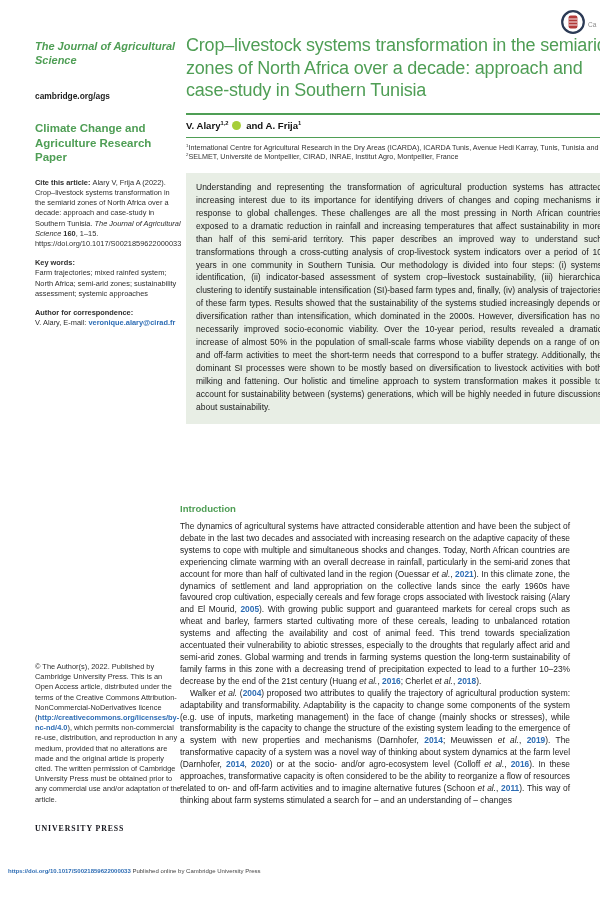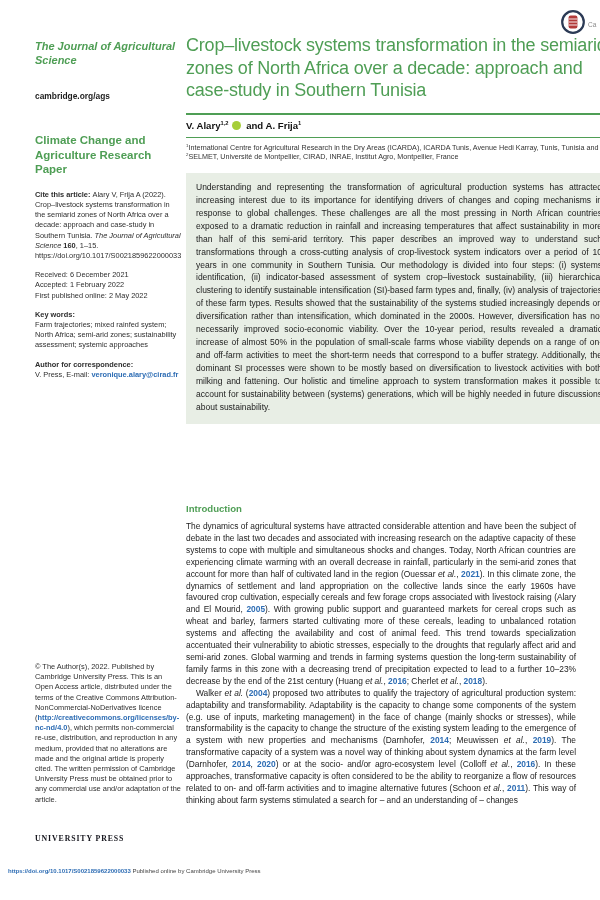--- a/index.html
+++ b/index.html
@@ -16,45 +16,45 @@
 
   
   .crest{position:absolute;left:560px;top:9px;display:flex;align-items:center;gap:2px;}
   .crest-text{font-size:6.5px;color:#8a8a8a;white-space:nowrap;}
 
   
   .sidebar{position:absolute;left:35px;top:40px;width:146px;height:840px;
     font-size:7.4px;line-height:10.2px;color:#2e2e2e;}
   .journal-name{font-style:italic;font-weight:bold;font-size:11px;line-height:13.5px;color:var(--accent,#4f9e55);}
   .journal-url{margin-top:24px;font-weight:bold;font-size:8.4px;color:#1d1d1d;}
-  .section-heading{margin-top:32px;font-size:11.5px;line-height:14.5px;font-weight:bold;color:var(--accent,#4f9e55);}
+  .section-heading{margin-top:20px;font-size:11.5px;line-height:14.5px;font-weight:bold;color:var(--accent,#4f9e55);}
   .cite-block{margin-top:13px;}
   .dates-block{margin-top:9px;}
   .keywords-block{margin-top:9px;}
   .corr-block{margin-top:9px;}
   .bold-label{font-weight:bold;}
   .copyright{position:absolute;top:622px;left:0;width:146px;}
   .publisher{position:absolute;top:778px;left:0;color:#14141c;}
   .publisher-line1{font-family:"Liberation Serif", serif;font-weight:bold;font-size:16.5px;letter-spacing:0.8px;line-height:18px;}
   .publisher-line1::first-letter{font-size:20px;}
-  .publisher-line2{font-family:"Liberation Serif", serif;font-weight:bold;font-size:7.8px;letter-spacing:0.9px;margin-top:16px;}
+  .publisher-line2{font-family:"Liberation Serif", serif;font-weight:bold;font-size:7.8px;letter-spacing:0.9px;margin-top:6px;}
 
   
   .main{position:absolute;left:186px;top:34px;width:426px;}
   .title{font-size:18px;line-height:22.5px;color:var(--accent,#4f9e55);font-weight:400;letter-spacing:-0.2px;}
   .rule-top{margin-top:11px;border-top:2px solid var(--accent,#4f9e55);}
   .rule-bot{border-top:1px solid var(--accent,#4f9e55);}
   .authors{padding:5px 0 6px;font-size:9.6px;font-weight:bold;color:#111;}
   .orcid{display:inline-block;width:9px;height:9px;border-radius:50%;background:var(--orcid,#a6ce39);margin:0 3px;vertical-align:-1px;}
   .affiliations{margin-top:5px;font-size:7.2px;line-height:9.8px;color:#333;}
   .abstract-box{margin-top:11px;background:var(--abstract-bg,#e8eee5);padding:8px 10px 11px;}
   .abstract-label{font-size:9.4px;font-weight:bold;color:#151515;margin-bottom:5px;}
   .abstract-text{font-size:8.5px;line-height:12.9px;text-align:justify;color:#1c1c1c;}
 
-  .section-intro{position:absolute;left:186px;top:503px;width:390px;}
+  .section-intro{position:absolute;left:180px;top:503px;width:390px;}
   .intro-heading{font-size:9.6px;font-weight:bold;color:var(--accent,#4f9e55);margin-bottom:7px;}
   .para{font-size:8.4px;line-height:11.9px;text-align:justify;color:#1c1c1c;}
   .para.indent{text-indent:10px;}
 
   .footer{position:absolute;left:8px;top:868px;font-size:6px;color:#444;white-space:nowrap;}
 </style>
 </head>
 <body>
 
 <div class="crest">
@@ -70,34 +70,29 @@
   <span class="crest-text">Ca</span>
 </div>
 
 <div class="sidebar">
   <div class="journal-name">The Journal of Agricultural Science</div>
   <div class="journal-url">cambridge.org/ags</div>
   <div class="section-heading">Climate Change and Agriculture Research Paper</div>
 
   <div class="cite-block"><span class="b">Cite this article: </span><span>Alary V, Frija A (2022). Crop–livestock systems transformation in the semiarid zones of North Africa over a decade: approach and case-study in Southern Tunisia. </span><span class="it">The Journal of Agricultural Science</span><span> </span><span class="b">160</span><span>, 1–15. https://doi.org/10.1017/S0021859622000033</span></div>
 
-  <div class="dates-block">
-    <div>Received: 6 December 2021</div>
-    <div>Accepted: 1 February 2022</div>
-    <div>First published online: 2 May 2022</div>
-  </div>
 
   <div class="keywords-block">
     <div class="bold-label">Key words:</div>
     <div>Farm trajectories; mixed rainfed system; North Africa; semi-arid zones; sustainability assessment; systemic approaches</div>
   </div>
 
   <div class="corr-block">
     <div class="bold-label">Author for correspondence:</div>
-    <div><span>V. Press, E-mail: </span><span class="lk">veronique.alary@cirad.fr</span></div>
+    <div><span>V. Alary, E-mail: </span><span class="lk">veronique.alary@cirad.fr</span></div>
   </div>
 
   <div class="copyright"><span>© The Author(s), 2022. Published by Cambridge University Press. This is an Open Access article, distributed under the terms of the Creative Commons Attribution-NonCommercial-NoDerivatives licence (</span><span class="lk">http://creativecommons.org/licenses/by-nc-nd/4.0</span><span>), which permits non-commercial re-use, distribution, and reproduction in any medium, provided that no alterations are made and the original article is properly cited. The written permission of Cambridge University Press must be obtained prior to any commercial use and/or adaptation of the article.</span></div>
 
   <div class="publisher">
     <div class="publisher-line2">UNIVERSITY PRESS</div>
   </div>
 </div>
 
 <div class="main">

